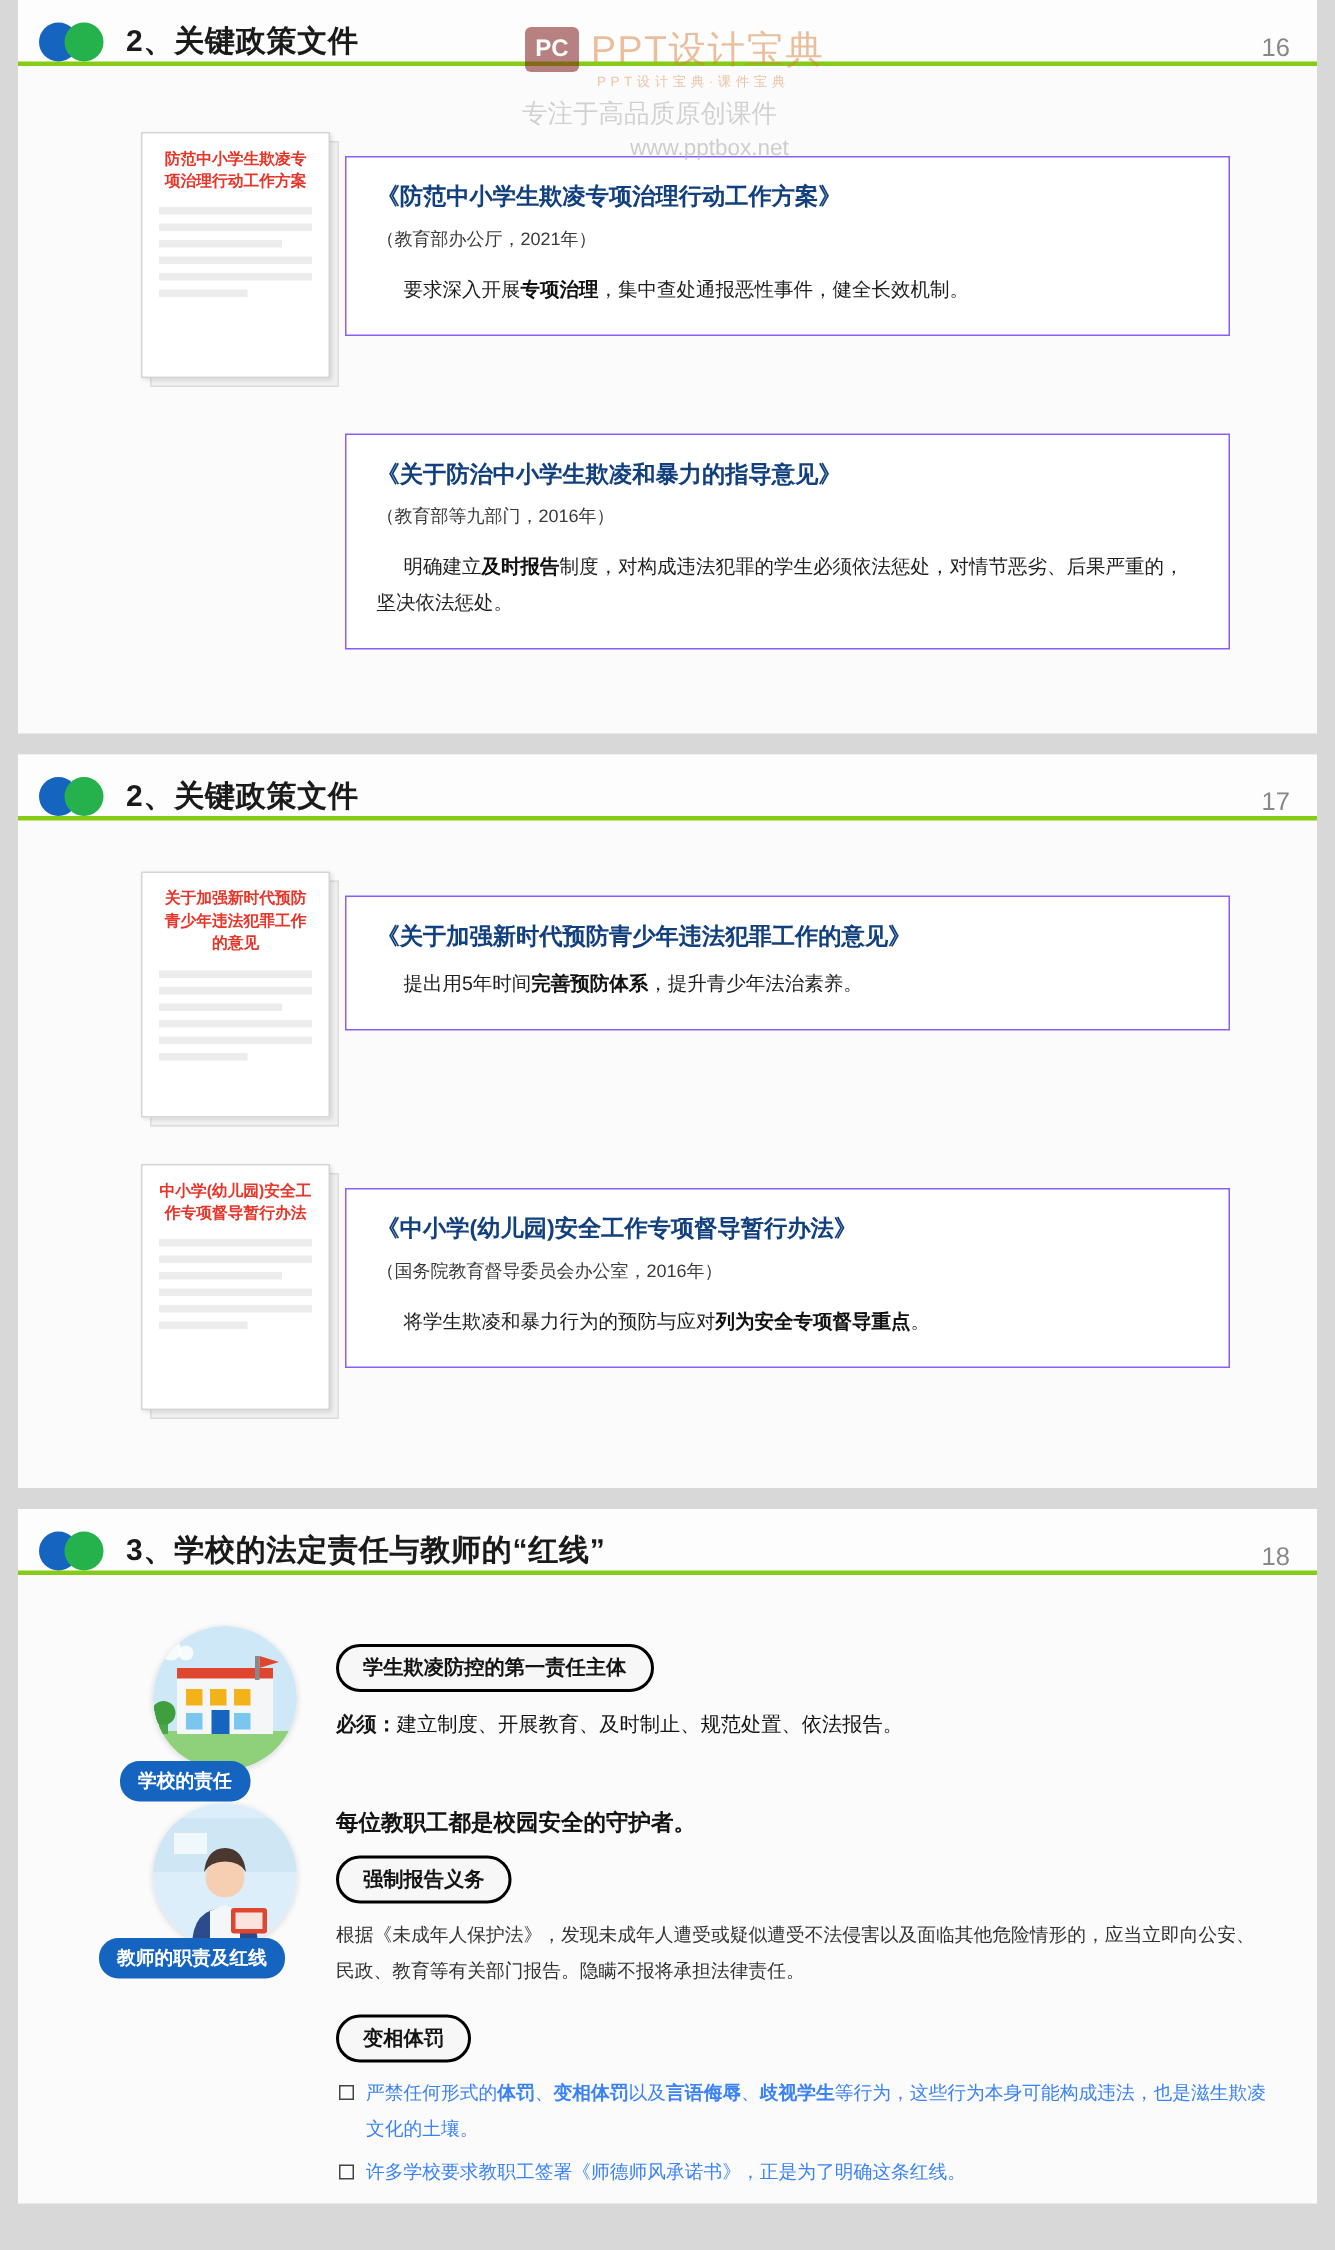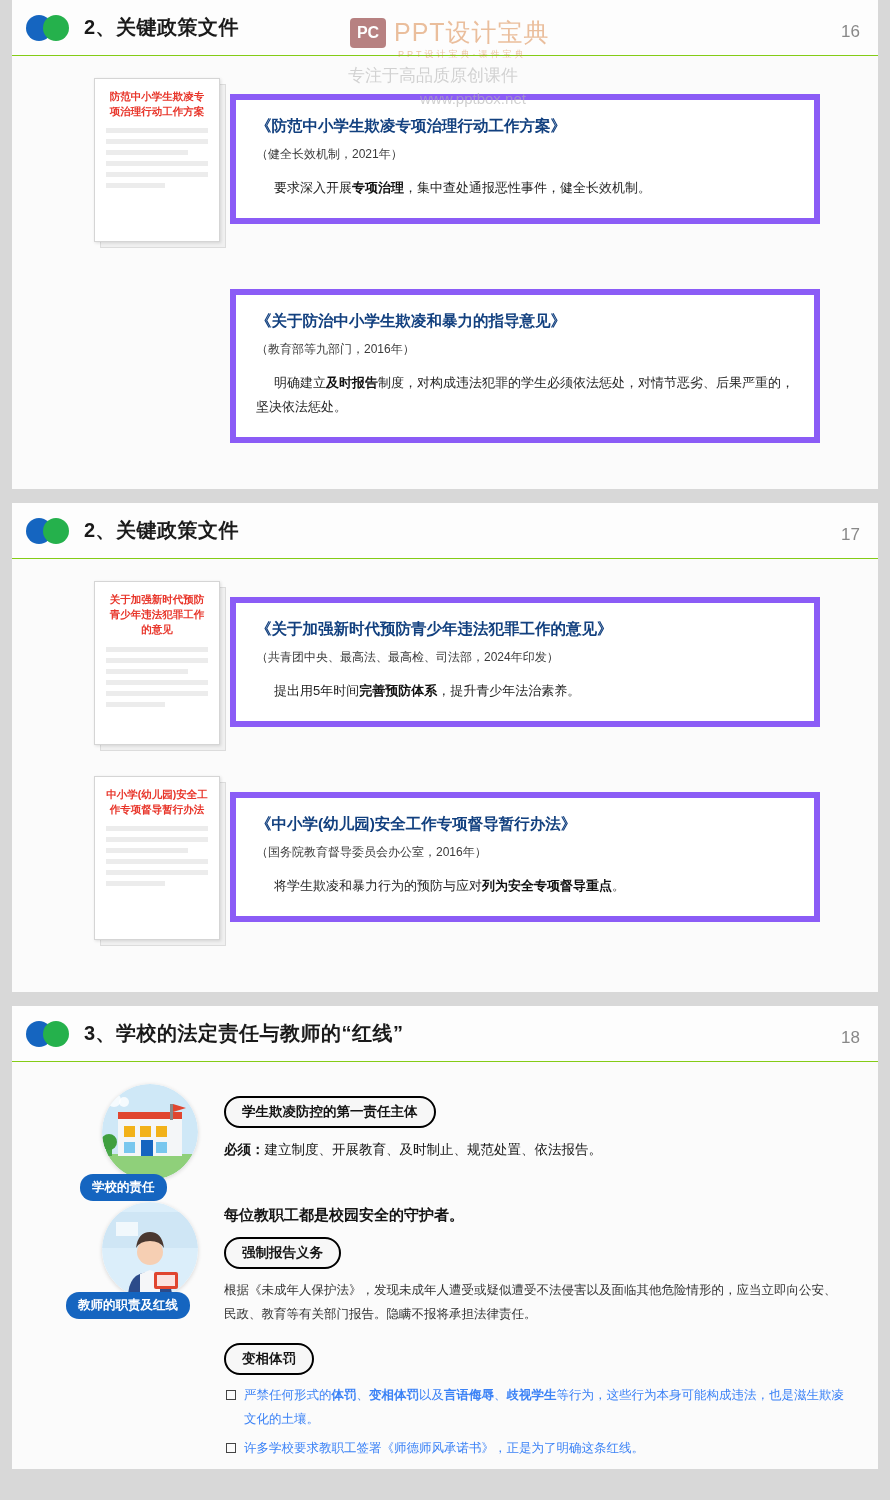--- a/index.html
+++ b/index.html
@@ -20,22 +20,22 @@
     position: relative;
     overflow: hidden;
   }
   .slide.s1 { height: 489px; }
   .slide.s2 { height: 489px; }
   .slide.s3 { height: 463px; }
 
   
   .slide-header {
     position: relative;
-    height: 56px;
-    border-bottom: 1px solid #84cc16;
+    height: 44px;
+    border-bottom: 3px solid #84cc16;
     background: #fdfdfd;
     padding-left: 39px;
   }
   .dots {
     position: absolute;
     left: 14px; top: 15px;
     width: 52px; height: 26px;
   }
   .dot {
     position: absolute;
@@ -142,21 +142,21 @@
     margin-bottom: 6px;
   }
   .doc-lines i.short { width: 58%; }
   .doc-lines i.mid { width: 80%; }
 
   .doc-box {
     position: absolute;
     left: 218px;
     width: 590px;
     background: #fff;
-    border: 6px solid #8b5cf6;
+    border: 1px solid #8b5cf6;
     padding: 16px 20px 18px 20px;
   }
   .doc-title {
     color: #12407f;
     font-size: 15.5px;
     font-weight: bold;
     margin: 0 0 9px 0;
   }
   .doc-source {
     color: #3a3a3a;
@@ -262,38 +262,38 @@
     </div>
 
     <div class="watermark">
       <div class="wm-logo">PC</div>
       <div class="wm-main">PPT设计宝典</div>
       <div class="wm-sub">PPT设计宝典·课件宝典</div>
       <div class="wm-line1">专注于高品质原创课件</div>
       <div class="wm-line2">www.pptbox.net</div>
     </div>
 
-    <div class="doc-row" style="top:78px; height:170px;">
+    <div class="doc-row" style="top:88px; height:170px;">
       <div class="doc-thumb-wrap">
         <div class="doc-thumb-back"></div>
         <div class="doc-thumb">
           <div class="doc-thumb-title">防范中小学生欺凌专项治理行动工作方案</div>
           <div class="doc-lines">
             <i></i>
               <i></i>
               <i class="mid"></i>
               <i></i>
               <i></i>
               <i class="short"></i>
           </div>
         </div>
       </div>
       <div class="doc-box" style="top:16px;">
         <div class="doc-title">《防范中小学生欺凌专项治理行动工作方案》</div>
-        <div class="doc-source">（健全长效机制，2021年）</div>
+        <div class="doc-source">（教育部办公厅，2021年）</div>
         <p class="doc-desc"><span>要求深入开展</span><b>专项治理</b><span>，集中查处通报恶性事件，健全长效机制。</span></p>
       </div>
     </div>
 
     <div class="doc-row" style="top:273px; height:170px;">
       <div class="doc-box" style="top:16px;">
         <div class="doc-title">《关于防治中小学生欺凌和暴力的指导意见》</div>
         <div class="doc-source">（教育部等九部门，2016年）</div>
         <p class="doc-desc"><span>明确建立</span><b>及时报告</b><span>制度，对构成违法犯罪的学生必须依法惩处，对情节恶劣、后果严重的，坚决依法惩处。</span></p>
       </div>
@@ -320,21 +320,20 @@
               <i></i>
               <i class="mid"></i>
               <i></i>
               <i></i>
               <i class="short"></i>
           </div>
         </div>
       </div>
       <div class="doc-box" style="top:16px;">
         <div class="doc-title">《关于加强新时代预防青少年违法犯罪工作的意见》</div>
-        <div class="doc-source">（共青团中央、最高法、最高检、司法部，2024年印发）</div>
         <p class="doc-desc"><span>提出用5年时间</span><b>完善预防体系</b><span>，提升青少年法治素养。</span></p>
       </div>
     </div>
 
     <div class="doc-row" style="top:273px; height:170px;">
       <div class="doc-thumb-wrap">
         <div class="doc-thumb-back"></div>
         <div class="doc-thumb">
           <div class="doc-thumb-title">中小学(幼儿园)安全工作专项督导暂行办法</div>
           <div class="doc-lines">

